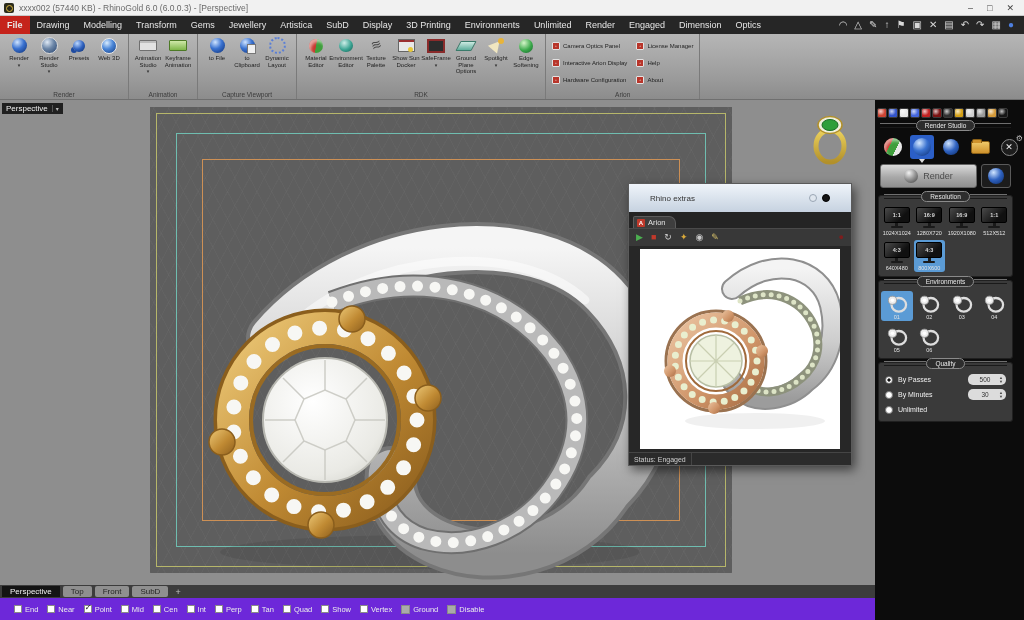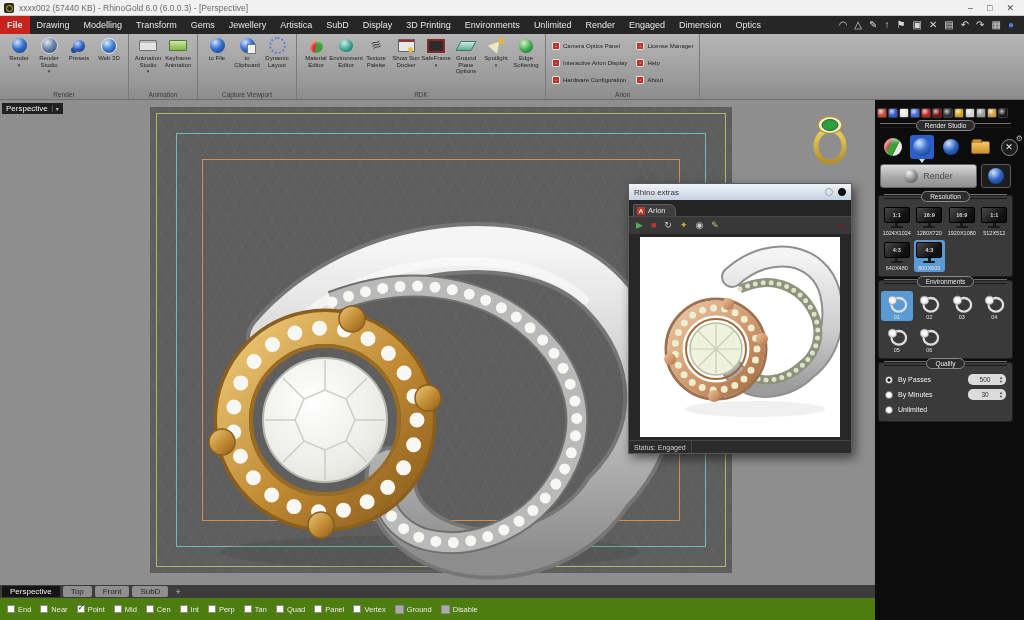--- a/index.html
+++ b/index.html
@@ -100,22 +100,22 @@
   .frame.orange { inset:52px; border-color:#cd9055; }
   .vp-label { position:absolute; top:3px; left:2px; background:#202020; color:#f0f0f0; font-size:8px;
     padding:1px 4px; display:flex; align-items:center; gap:4px; z-index:5; }
   .vp-label .caret { font-size:6px; color:#bbb; border-left:1px solid #555; padding-left:3px; }
   .ring-svg { position:absolute; left:0; top:0; }
   .ring-badge { position:absolute; right:22px; top:12px; }
 
   
   .popup { position:absolute; left:628px; top:183px; width:224px; background:#2e2e2e;
     border:1px solid #5a5a5a; box-shadow:3px 4px 10px rgba(0,0,0,.55); z-index:10; }
-  .popup-title { height:16px; background:linear-gradient(#eff4fa,#c6d2e0); display:flex; align-items:center;
-    padding:0 5px; font-size:8px; color:#333; }
+  .popup-title { height:28px; background:linear-gradient(#eff4fa,#c6d2e0); display:flex; align-items:center;
+    padding:0 21px; font-size:8px; color:#333; }
   .popup-title-btns { margin-left:auto; display:flex; gap:5px; align-items:center; }
   .pbtn { width:8px; height:8px; border-radius:50%; }
   .pbtn.light { background:#dfe6ee; border:1px solid #9aa6b4; }
   .pbtn.dark { background:#141414; border:1px solid #000; }
   .popup-tabs { height:16px; background:#242424; display:flex; align-items:flex-end; padding-left:4px; }
   .popup-tab { display:flex; align-items:center; gap:3px; background:#3e3e3e; border:1px solid #5c5c5c; border-bottom:none;
     border-radius:2px 7px 0 0; padding:1px 9px 1px 3px; font-size:7.5px; color:#e2e2e2; }
   .tab-logo { width:8px; height:8px; background:#c0392b; border-radius:1px; color:#fff; font-size:6px;
     display:flex; align-items:center; justify-content:center; font-weight:bold; }
   .popup-toolbar { height:18px; background:#383838; border-top:1px solid #4a4a4a; display:flex; align-items:center;
@@ -191,22 +191,22 @@
     display:flex; align-items:center; padding:0 3px; }
   .spin-val { flex:1; text-align:center; font-size:6.5px; color:#333; }
   .spin-arrows { display:flex; flex-direction:column; font-size:4px; line-height:3.4px; color:#444; }
 
   
   .vp-tabs { position:absolute; top:585px; left:0; width:875px; height:13px; background:#3c3c3c;
     display:flex; align-items:center; gap:3px; padding-left:2px; }
   .vp-tab { font-size:8px; padding:0 8px; line-height:11px; background:#8f8f8f; color:#262626; border-radius:2px; }
   .vp-tab.active { background:#141414; color:#f2f2f2; border-radius:0; }
   .vp-tab-add { color:#c2c2c2; font-size:9px; padding:0 4px; }
-  .osnap-bar { position:absolute; top:598px; left:0; width:875px; height:22px; background:#4d7c0f;
-    display:flex; align-items:center; gap:9px; padding-left:7px; }
+  .osnap-bar { position:absolute; top:598px; left:0; width:875px; height:22px; background:#6d28d9;
+    display:flex; align-items:center; gap:9px; padding-left:14px; }
   .osnap { display:flex; align-items:center; gap:3px; font-size:7.5px; color:#ececec; }
   .cb { width:8px; height:8px; background:#fff; border:1px solid #8a8a8a; position:relative; }
   .osnap.gray .cb { background:#aaa; width:9px; height:9px; }
   .cb-mark { position:absolute; top:-3px; left:0; font-size:8px; color:#111; }
 </style>
 </head>
 <body>
 
 <div class="titlebar" data-name="title-bar">
   <span class="app-icon" data-name="app-icon"></span>
@@ -809,21 +809,21 @@
       <span class="osnap" data-name="osnap-toggle">
       <span class="cb" data-name="checkbox">
         
       </span>
       <span>Quad</span>
     </span>
       <span class="osnap" data-name="osnap-toggle">
       <span class="cb" data-name="checkbox">
         
       </span>
-      <span>Panel</span>
+      <span>Show</span>
     </span>
       <span class="osnap" data-name="osnap-toggle">
       <span class="cb" data-name="checkbox">
         
       </span>
       <span>Vertex</span>
     </span>
       <span class="osnap gray" data-name="osnap-toggle">
       <span class="cb" data-name="checkbox">
         

